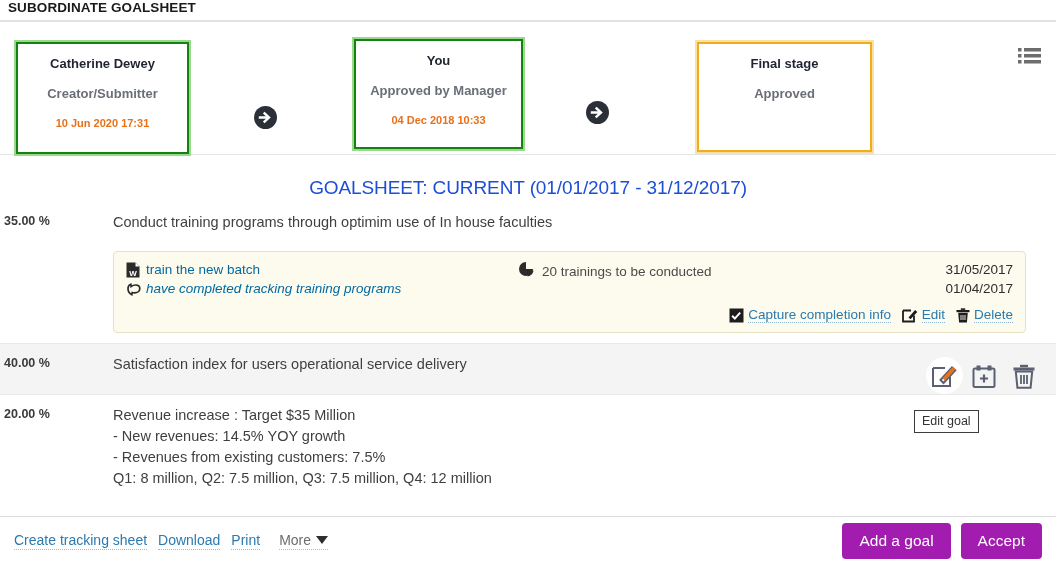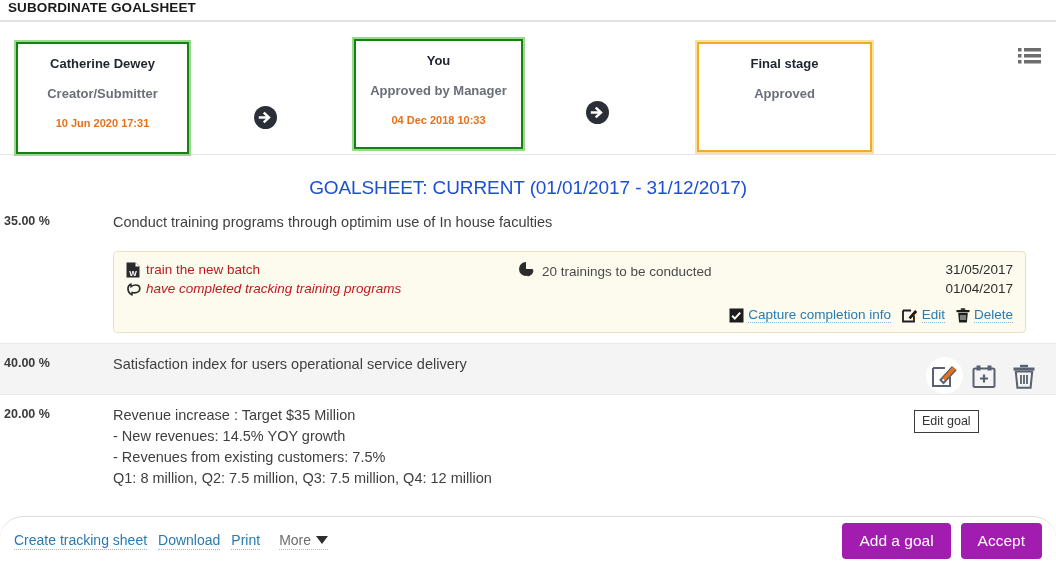--- a/index.html
+++ b/index.html
@@ -155,21 +155,21 @@
     white-space: nowrap;
   }
   .kpi-line .glyph {
     width: 20px; flex: 0 0 20px;
     display: inline-flex;
     align-items: center;
     justify-content: flex-start;
   }
   .kpi-label {
     font-size: 13.5px;
-    color: #b91c1c;
+    color: #0369a1;
   }
   .kpi-label.italic { font-style: italic; font-size: 13.5px; }
   .kpi-measure {
     font-size: 13.5px;
     color: #4a4a4a;
     display: flex;
     align-items: center;
   }
   .kpi-measure .glyph { width: 24px; flex: 0 0 24px; }
   .kpi-date {
@@ -235,21 +235,20 @@
 
   
   .footer {
     position: absolute;
     left: 0; right: 0; bottom: 0;
     height: 48px;
     border-top: 1px solid #dcdcdc;
     display: flex;
     align-items: center;
     padding: 0 14px 0 14px;
-    border-radius: 23px;
   }
   .footer-links {
     display: flex;
     align-items: center;
     gap: 11px;
     flex: 1 1 auto;
   }
   .flink {
     color: #2a7ab0;
     font-size: 14px;

